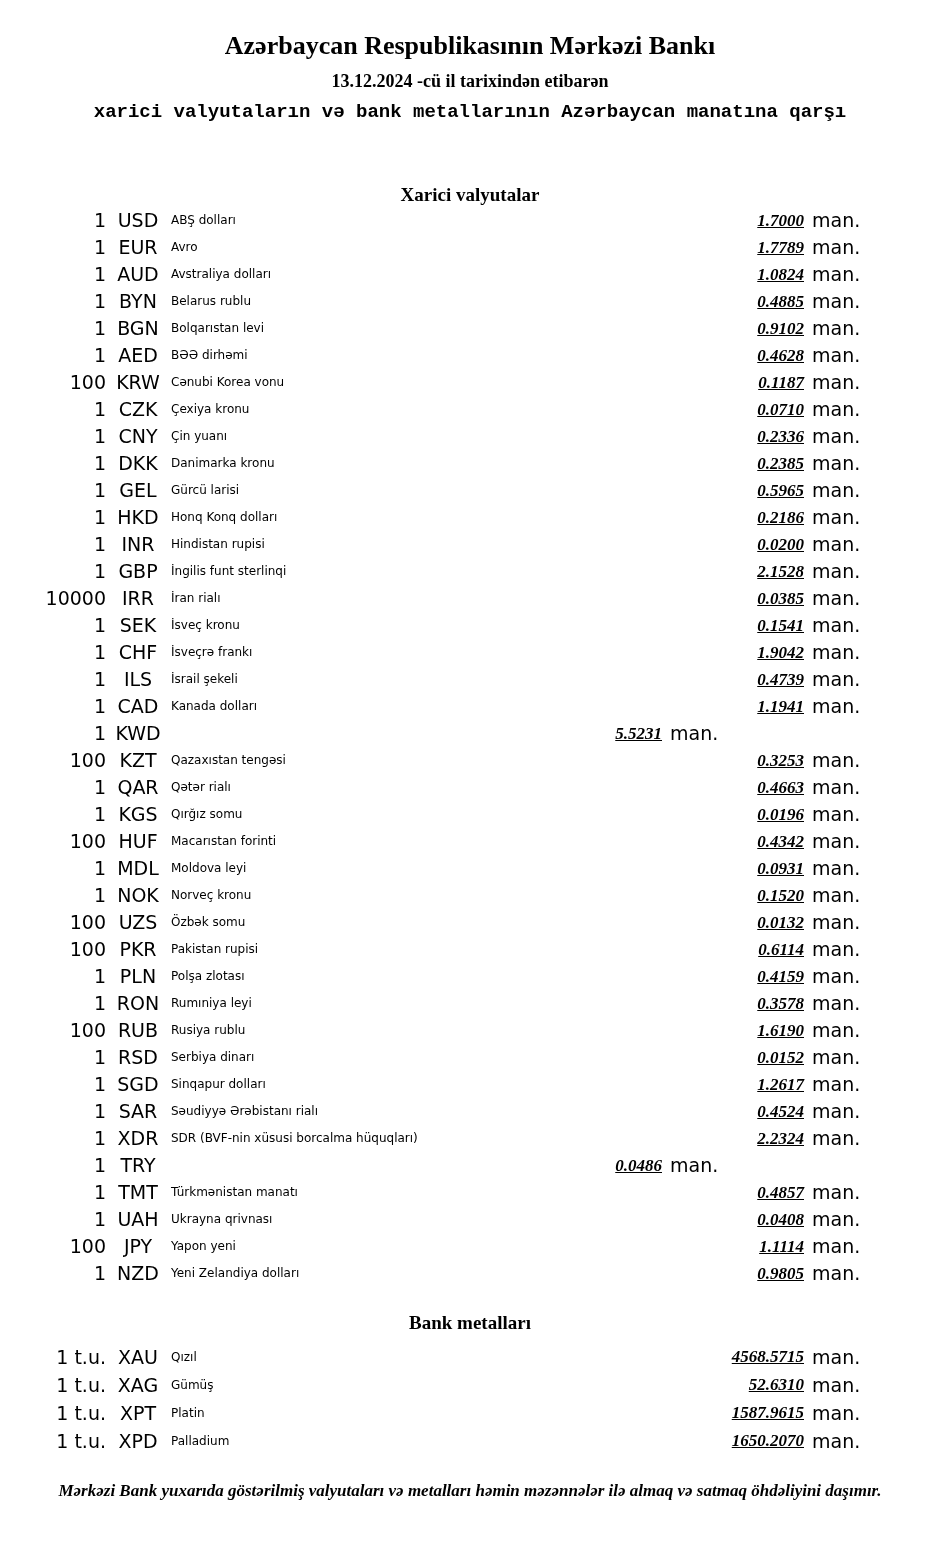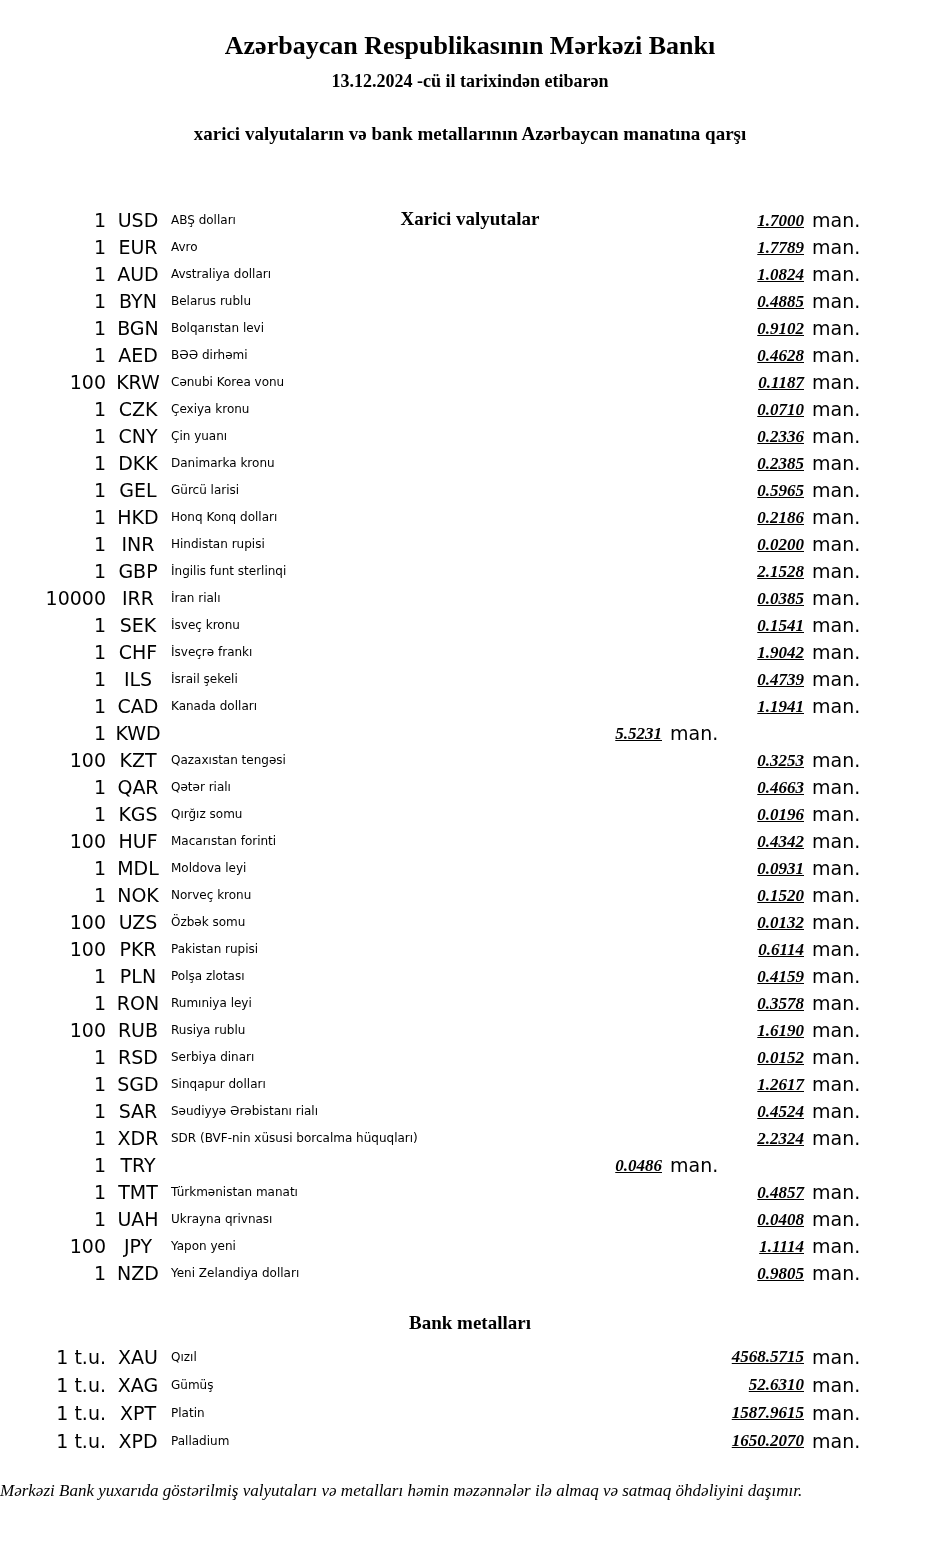--- a/index.html
+++ b/index.html
@@ -26,34 +26,33 @@
     top: 71px; left: 0; width: 100%;
     text-align: center;
     font-family: "Liberation Serif", serif;
     font-weight: bold;
     font-size: 18px;
   }
   .subtitle-line {
     position: absolute;
     top: 101px; left: 0; width: 100%;
     text-align: center;
-    font-family: Liberation Serif, serif;
+    font-family: Liberation Mono, monospace;
     font-weight: bold;
     font-size: 19px;
-    margin-top: 22px;
   }
   .section-heading {
     position: absolute;
     left: 0; width: 100%;
     text-align: center;
     font-family: "Liberation Serif", serif;
     font-weight: bold;
     font-size: 19px;
   }
-  #currencies-heading { top: 184px; margin-top: 24px; }
+  #currencies-heading { top: 184px; }
   #metals-heading { top: 1312px; }
 
   .rows {
     position: absolute;
     left: 0; right: 0;
   }
   #currency-rows { top: 207px; }
   #metal-rows { top: 1343px; }
 
   .row {
@@ -92,23 +91,25 @@
     text-decoration: underline;
   }
   .cell-unit {
     text-align: left;
     font-size: 19px;
     white-space: nowrap;
   }
   .footer-note {
     position: absolute;
     top: 1481px; left: 0; width: 100%;
+    text-align: center;
     font-family: "Liberation Serif", serif;
     font-style: italic;
     font-size: 17px;
+    font-weight: bold;
   }
 </style>
 </head>
 <body>
 
 <div class="page-title">Azərbaycan Respublikasının Mərkəzi Bankı</div>
 <div class="date-line">13.12.2024 -cü il tarixindən etibarən</div>
 <div class="subtitle-line">xarici valyutaların və bank metallarının Azərbaycan manatına qarşı</div>
 
 <div class="section-heading" id="currencies-heading">Xarici valyutalar</div>

